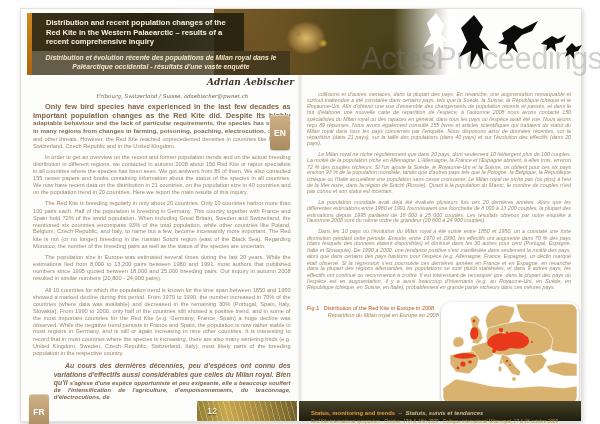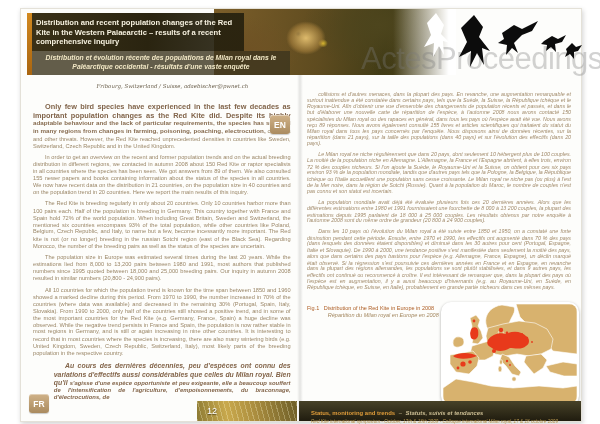--- a/index.html
+++ b/index.html
@@ -20,21 +20,21 @@
       radial-gradient(70px 44px at 12% 64%, #6e5124, rgba(0,0,0,0) 82%),
       radial-gradient(90px 52px at 68% 24%, #4d451d, rgba(0,0,0,0) 85%),
       radial-gradient(76px 60px at 90% 74%, #37320f, rgba(0,0,0,0) 82%),
       linear-gradient(100deg,#7c5e2a,#5e4b1f 45%,#433d17 70%,#6a5b26);}
   .photo::after{content:"";position:absolute;inset:0;
       background:linear-gradient(90deg,rgba(255,255,255,0) 74%,#fff 97%);}
   .accent-strip{position:absolute;left:6px;top:4px;width:5px;height:62px;z-index:5;
       background:linear-gradient(#d2891f,#a96510);}
   .box-en{position:absolute;left:11px;top:4px;width:212px;height:38px;z-index:4;
       background:linear-gradient(95deg,#3a3118 0%,#2a2410 55%,rgba(34,30,13,.88) 100%);
-      color:#f7f2e0;font-weight:bold;font-size:7.6px;line-height:9.6px;padding:5px 7px 0 4px;box-sizing:border-box;}
+      color:#f7f2e0;font-weight:bold;font-size:7.6px;line-height:9.6px;padding:5px 7px 0 14px;box-sizing:border-box;}
   .box-fr{position:absolute;left:11px;top:42px;width:258px;height:24px;z-index:4;
       background:rgba(60,52,30,.80);color:#f2e8c6;font-style:italic;font-weight:bold;
       font-size:6.8px;line-height:8.6px;padding:3px 8px 0 8px;box-sizing:border-box;text-align:center;}
   .watermark{position:absolute;left:340px;top:32px;z-index:2;font-size:31px;font-weight:400;
       letter-spacing:-0.5px;color:rgba(122,122,122,.34);white-space:nowrap;}
   .birds{position:absolute;left:393px;top:2px;z-index:3;}
   .author{position:absolute;left:90px;top:68px;width:183px;text-align:right;z-index:5;}
   .author-name{font-family:"DejaVu Serif",serif;font-style:italic;font-weight:bold;
       font-size:9px;color:#3a3222;}
   .author-affil-wrap{width:229px;margin-left:-46px;text-align:right;}
@@ -42,21 +42,21 @@
 
   
   .col-left{position:absolute;left:12px;top:94px;width:322px;z-index:2;
       font-size:7.1px;line-height:8.7px;text-align:justify;color:#9b8768;}
   .col-left p{margin:0 0 6px 0;text-indent:15px;}
   .lead-large{font-size:9.2px;line-height:10.4px;font-weight:bold;color:#81644a;}
   .lead-medium{font-size:7.8px;line-height:9.2px;font-weight:bold;color:#876c50;}
   .fr-sum{margin:4px 0 0 26px;font-style:italic;font-weight:bold;color:#83654a;text-indent:14px;}
   .fr-sum-large{font-size:8.6px;line-height:10px;}
   .fr-sum-small{font-size:7.4px;line-height:8.8px;}
-  .badge{position:absolute;width:20px;height:19px;border-radius:3px;z-index:6;
+  .badge{position:absolute;width:20px;height:35px;border-radius:3px;z-index:6;
       background:linear-gradient(#d0b288,#aa8b5f);color:#fff;font-weight:bold;font-size:8.5px;
       display:flex;align-items:center;justify-content:center;
       box-shadow:inset 0 1px 0 rgba(255,255,255,.4),0 1px 1px rgba(0,0,0,.2);}
   .badge-en{left:249px;top:106px;}
   .badge-fr{left:8px;top:385px;}
 
   .col-right{position:absolute;left:286px;top:82px;width:330px;z-index:2;
       font-size:6.6px;line-height:7.7px;font-style:italic;text-align:justify;color:#a18a6a;}
   .col-right p{margin:0 0 6px 0;text-indent:14px;}
 
@@ -102,20 +102,21 @@
       <path fill="#0c0c0c" d="M152,38 L158,32 L162,36 L168,34 L164,40 L160,41 L160,48 L156,43 L151,46 L153,41 Z"></path>
     </svg>
     <div class="accent-strip"></div>
     <div class="box-en">
       <span>Distribution and recent population changes of the Red Kite in the Western Palaearctic – results of a recent comprehensive inquiry</span>
     </div>
     <div class="box-fr">
       <span>Distribution et évolution récente des populations de Milan royal dans le Paléarctique occidental - résultats d'une vaste enquête</span>
     </div>
     <div class="author">
+      <div class="author-name">Adrian Aebischer</div>
       <div class="author-affil-wrap s80">
         <span class="author-affil">Fribourg, Switzerland / Suisse, adaebischer@pwnet.ch</span>
       </div>
     </div>
 
     <div class="col-left s80">
       <p><span class="lead-large">Only few bird species have experienced in the last few decades as important population changes as the Red Kite did. Despite its highly </span><span class="lead-medium">adaptable behaviour and the lack of particular requirements, the species has suffered in many regions from changes in farming, poisoning, poaching, electrocution, </span><span>collisions and other threats. However, the Red Kite reached unprecedented densities in countries like Sweden, Switzerland, Czech Republic and in the United Kingdom.</span></p>
       <p>In order to get an overview on the recent and former population trends and on the actual breeding distribution in different regions, we contacted in autumn 2008 about 150 Red Kite or raptor specialists in all countries where the species has been seen. We got answers from 89 of them. We also consulted 155 newer papers and books containing information about the status of the species in all countries. We now have recent data on the distribution in 21 countries, on the population size in 40 countries and on the population trend in 20 countries. Here we report the main results of this inquiry.</p>
       <p>The Red Kite is breeding regularly in only about 20 countries. Only 10 countries harbor more than 100 pairs each. Half of the population is breeding in Germany. This country together with France and Spain hold 72% of the world population. When including Great Britain, Sweden and Switzerland, the mentioned six countries encompass 93% of the total population, while other countries like Poland, Belgium, Czech Republic, and Italy, to name but a few, become incessantly more important. The Red kite is not (or no longer) breeding in the russian Sotchi region (east of the Black Sea). Regarding Morocco, the number of the breeding pairs as well as the status of the species are uncertain.</p>
       <p>The population size in Europe was estimated several times during the last 20 years. While the estimations lied from 8,000 to 13,200 pairs between 1980 and 1991, most authors that published numbers since 1995 quoted between 18,000 and 25,000 breeding pairs. Our inquiry in autumn 2008 resulted in similar numbers (20,800 - 24,900 pairs).</p>

